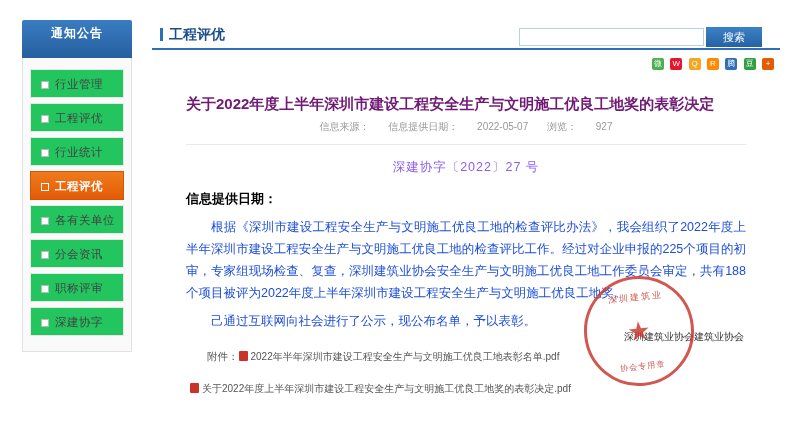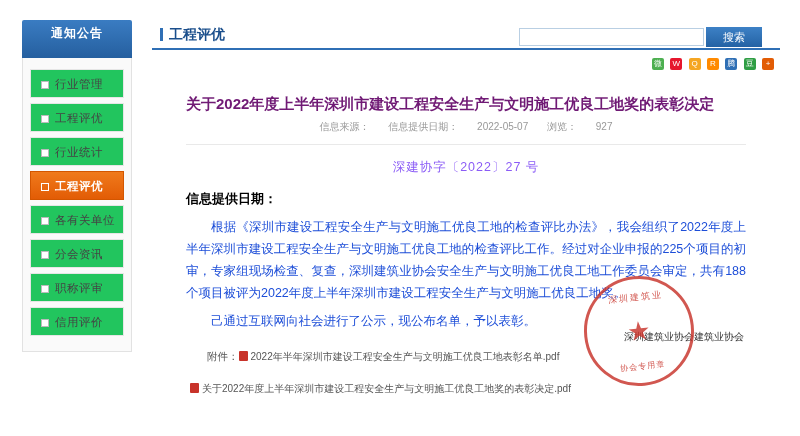--- a/index.html
+++ b/index.html
@@ -290,21 +290,21 @@
       <div class="sidebar-item">
         <span class="box"></span><span>各有关单位</span>
       </div>
       <div class="sidebar-item">
         <span class="box"></span><span>分会资讯</span>
       </div>
       <div class="sidebar-item">
         <span class="box"></span><span>职称评审</span>
       </div>
       <div class="sidebar-item">
-        <span class="box"></span><span>信用评价</span>
+        <span class="box"></span><span>深建协字</span>
       </div>
     </div>
   </div>
 
   <div class="main">
     <div class="main-title">
       <span class="bar"></span><span>工程评优</span>
       <span class="search-box">
         <input class="search-input" type="text" placeholder="" style="">
         <button class="search-btn">搜索</button>

